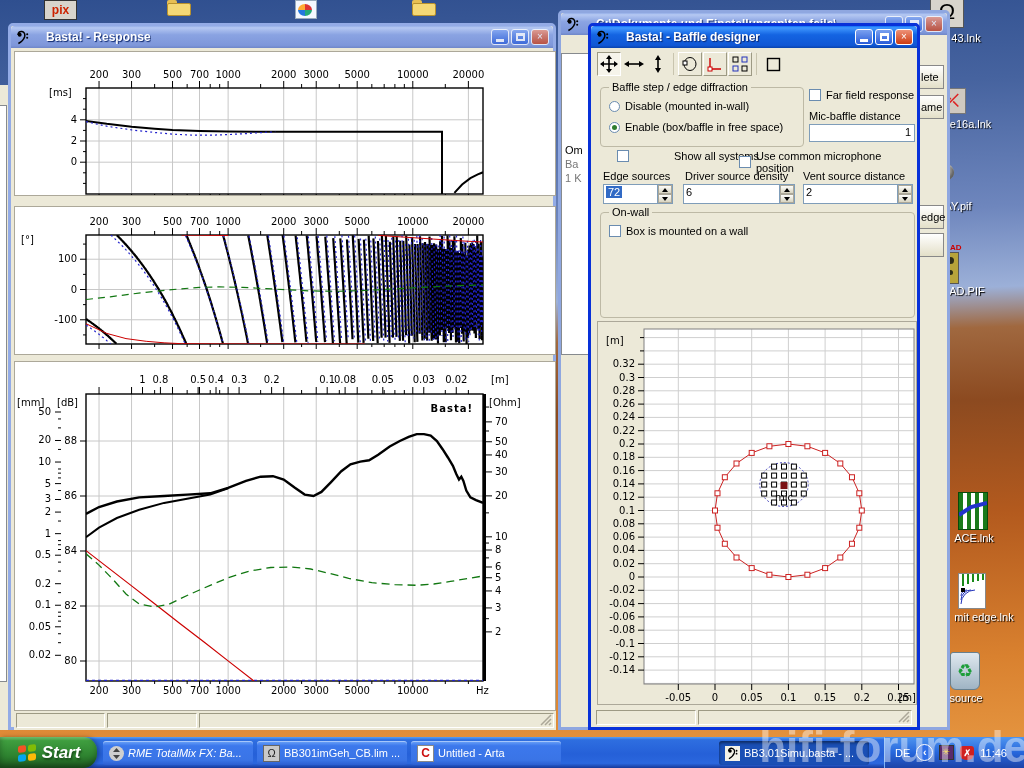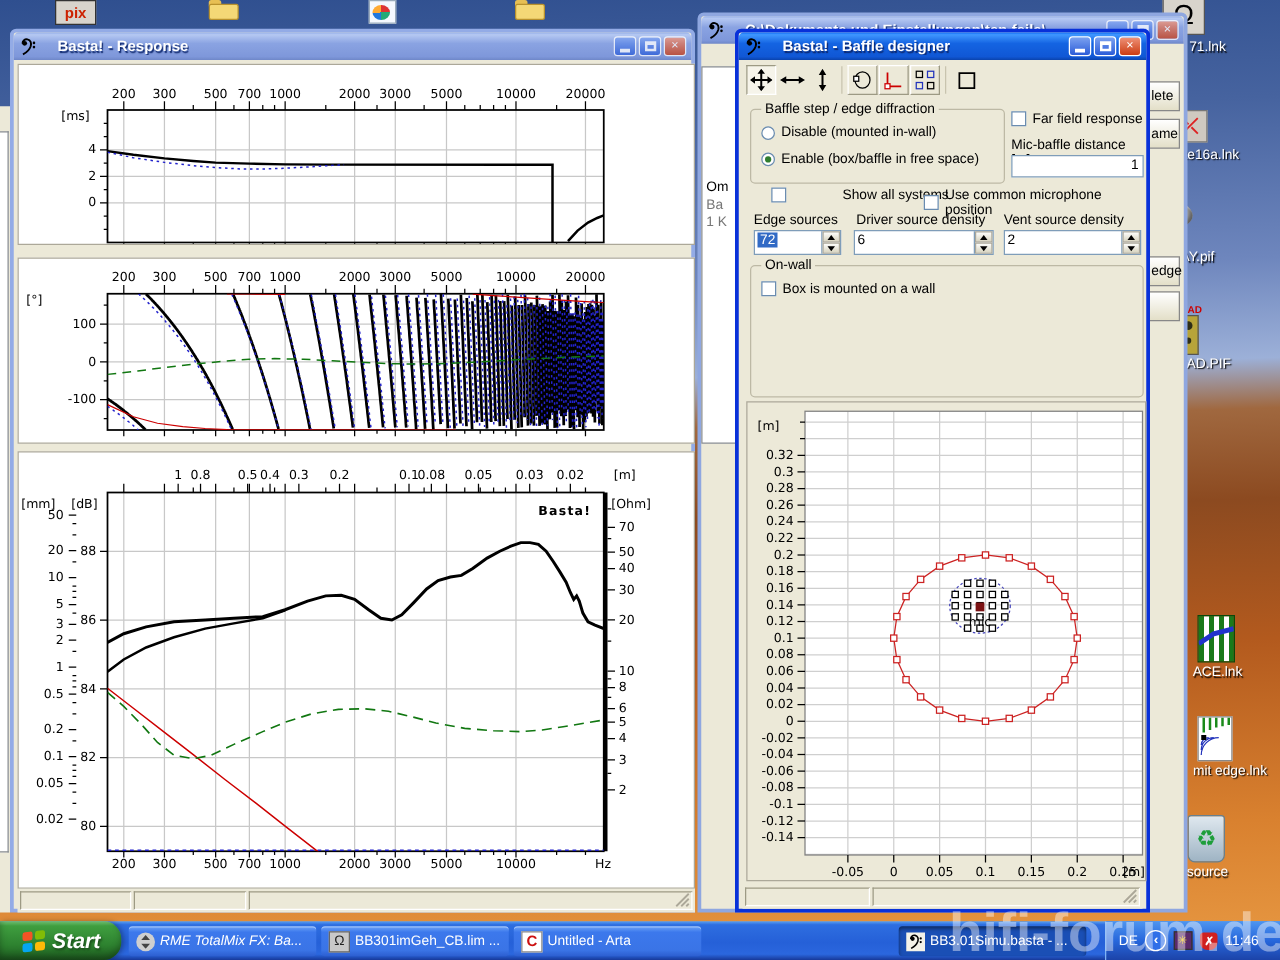--- a/index.html
+++ b/index.html
@@ -90,21 +90,21 @@
     <div class="abs" style="left:2px;top:3px;width:14px;height:12px;border-radius:50%;
          background:conic-gradient(#d33 0 25%,#2a7 25% 50%,#27d 50% 75%,#fa3 75% 100%);"></div>
   </div>
   <div class="abs" style="left:412px;top:0;width:24px;height:14px;">
     <div class="abs" style="left:0;top:0;width:10px;height:5px;background:#e7bf53;border-radius:2px 2px 0 0;"></div>
     <div class="abs" style="left:0;top:3px;width:22px;height:11px;background:#f4d876;border:1px solid #b8912d;border-radius:2px;"></div>
   </div>
 
   <div class="abs" style="left:930px;top:-4px;width:32px;height:30px;background:#d8d4cc;border:1px solid #555;
               display:flex;align-items:center;justify-content:center;font-size:22px;">Ω</div>
-  <div class="abs dicon-label" style="left:936px;top:32px;width:60px;text-align:center;">71.lnk</div>
+  <div class="abs dicon-label" style="left:936px;top:32px;width:60px;text-align:center;">43.lnk</div>
 
   <div class="abs" style="left:938px;top:88px;width:26px;height:24px;background:#cfc9c0;border:1px solid #777;
               display:flex;align-items:center;justify-content:center;color:#d22;font-weight:bold;font-size:17px;">⤫</div>
   <div class="abs dicon-label" style="left:928px;top:118px;width:76px;text-align:center;">ote16a.lnk</div>
 
   <div class="abs" style="left:926px;top:162px;width:28px;height:20px;background:#9a9a9a;border-radius:45% 55% 50% 50%;
               box-shadow:inset 2px 2px 2px #cfcfcf, inset -2px -2px 3px #5f5f5f;"></div>
   <div class="abs dicon-label" style="left:930px;top:200px;width:56px;text-align:center;">AY.pif</div>
 
   <div class="abs" style="left:938px;top:243px;color:#cc0000;font-size:8px;font-weight:bold;">OCAD</div>
@@ -683,21 +683,21 @@
       <span class="chk"></span>
       <span>Show all systems</span>
     </div>
     <div class="ctl-row" style="left:148px;top:124px;">
       <span class="chk"></span>
       <span>Use common microphone position</span>
     </div>
 
     <div class="abs" style="left:12px;top:144px;">Edge sources</div>
     <div class="abs" style="left:94px;top:144px;">Driver source density</div>
-    <div class="abs" style="left:212px;top:144px;">Vent source density</div>
+    <div class="abs" style="left:212px;top:144px;">Vent source distance</div>
 
     <div class="spin" style="left:12px;top:158px;width:70px;height:20px;">
       <div class="val"><span class="val sel" style="padding:0 2px;">72</span></div>
       <div class="btns">
         <div class="sbtn">
             <div class="tri-up"></div>
           </div>
         <div class="sbtn">
             <div class="tri-dn"></div>
           </div>

